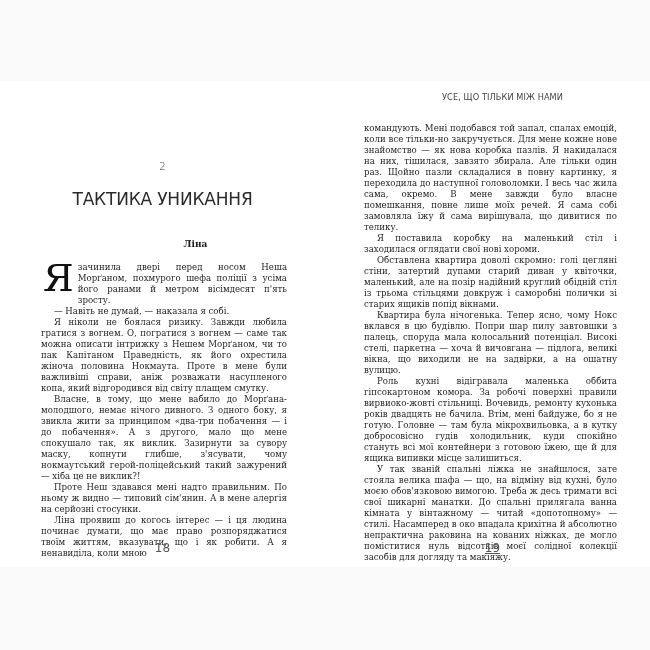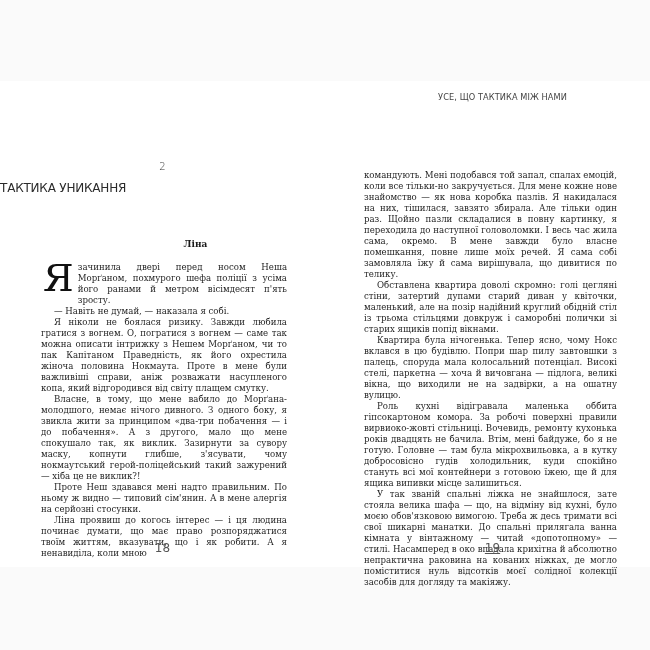--- a/index.html
+++ b/index.html
@@ -13,28 +13,28 @@
     font-family:"DejaVu Serif", serif;
     font-size:8.6px;
     line-height:11.0px;
     color:#1f1f1f;
     text-align:justify;
     hyphens:manual;
   }
   .body-text p { margin:0; text-indent:13px; }
   .body-text p.noindent { text-indent:0; }
   .left .body-text { left:41px; width:246px; top:181px; }
-  .right .body-text { left:39px; width:253px; top:42px;margin-top:47px; }
+  .right .body-text { left:39px; width:253px; top:42px; }
   .chapter-num {
     position:absolute; left:0; width:325px; text-align:center; top:80px;
     font-family:"DejaVu Sans", sans-serif; font-size:10px; color:#333; font-weight:300;
   }
   .chapter-title {
-    position:absolute; left:0; width:325px; text-align:left; top:100px;
-    font-family:"DejaVu Sans", sans-serif; font-size:12px; color:#2a2a2a; letter-spacing:-0.2px;
+    position:absolute; left:0; width:325px; text-align:center; top:108px;
+    font-family:"DejaVu Sans", sans-serif; font-size:17px; color:#2a2a2a; letter-spacing:-0.2px;
   }
   .pov-name {
     position:absolute; left:0; width:325px; text-align:center; top:158px;
     font-family:"DejaVu Serif", serif; font-size:9px; font-weight:bold; color:#1a1a1a;padding-left:33px;
   }
   .dropcap {
     float:left; font-family:"DejaVu Serif", serif; font-size:38px; line-height:31px;
     margin:1px 4px 0 2px; color:#111; height:33px;
   }
   .running-head {
@@ -62,23 +62,24 @@
       <p>— Навіть не думай, — наказала я собі.</p>
       <p>Я ніколи не боялася ризику. Завжди любила гратися з вогнем. О, погратися з вогнем — саме так можна описати інтрижку з Нешем Морґаном, чи то пак Капітаном Праведність, як його охрестила жіноча половина Нокмаута. Проте в мене були важливіші справи, аніж розважати насупленого копа, який відгородився від світу плащем смутку.</p>
       <p>Власне, в тому, що мене вабило до Морґана-молодшого, немає нічого дивного. З одного боку, я звикла жити за принципом «два-три побачення — і до побачення». А з другого, мало що мене спокушало так, як виклик. Зазирнути за сувору маску, копнути глибше, з'ясувати, чому нокмаутський герой-поліцейський такий зажурений — хіба це не виклик?!</p>
       <p>Проте Неш здавався мені надто правильним. По ньому ж видно — типовий сім'янин. А в мене алергія на серйозні стосунки.</p>
       <p>Ліна проявиш до когось інтерес — і ця людина починає думати, що має право розпоряджатися твоїм життям, вказувати, що і як робити. А я ненавиділа, коли мною</p>
     </div>
     <div class="folio">18</div>
   </div>
 
   <div class="page right">
-    <div class="running-head">УСЕ, ЩО ТАКТИКА МІЖ НАМИ</div>
+    <div class="running-head">УСЕ, ЩО ТІЛЬКИ МІЖ НАМИ</div>
     <div class="body-text">
       <p class="noindent">командують. Мені подобався той запал, спалах емоцій, коли все тільки-но закручується. Для мене кожне нове знайомство — як нова коробка пазлів. Я накидалася на них, тішилася, завзято збирала. Але тільки один раз. Щойно пазли складалися в повну картинку, я переходила до наступної головоломки. І весь час жила сама, окремо. В мене завжди було власне помешкання, повне лише моїх речей. Я сама собі замовляла їжу й сама вирішувала, що дивитися по телику.</p>
+      <p>Я поставила коробку на маленький стіл і заходилася оглядати свої нові хороми.</p>
       <p>Обставлена квартира доволі скромно: голі цегляні стіни, затертий дупами старий диван у квіточки, маленький, але на позір надійний круглий обідній стіл із трьома стільцями довкруж і саморобні полички зі старих ящиків попід вікнами.</p>
       <p>Квартира була нічогенька. Тепер ясно, чому Нокс вклався в цю будівлю. Попри шар пилу завтовшки з палець, споруда мала колосальний потенціал. Високі стелі, паркетна — хоча й вичовгана — підлога, великі вікна, що виходили не на задвірки, а на ошатну вулицю.</p>
       <p>Роль кухні відігравала маленька оббита гіпсокартоном комора. За робочі поверхні правили вирвиоко-жовті стільниці. Вочевидь, ремонту кухонька років двадцять не бачила. Втім, мені байдуже, бо я не готую. Головне — там була мікрохвильовка, а в кутку добросовісно гудів холодильник, куди спокійно стануть всі мої контейнери з готовою їжею, ще й для ящика випивки місце залишиться.</p>
       <p>У так званій спальні ліжка не знайшлося, зате стояла велика шафа — що, на відміну від кухні, було моєю обов'язковою вимогою. Треба ж десь тримати всі свої шикарні манатки. До спальні прилягала ванна кімната у вінтажному — читай «допотопному» — стилі. Насамперед в око впадала крихітна й абсолютно непрактична раковина на кованих ніжках, де могло поміститися нуль відсотків моєї солідної колекції засобів для догляду та макіяжу.</p>
     </div>
     <div class="folio">19</div>
   </div>
 
 </div>
 

